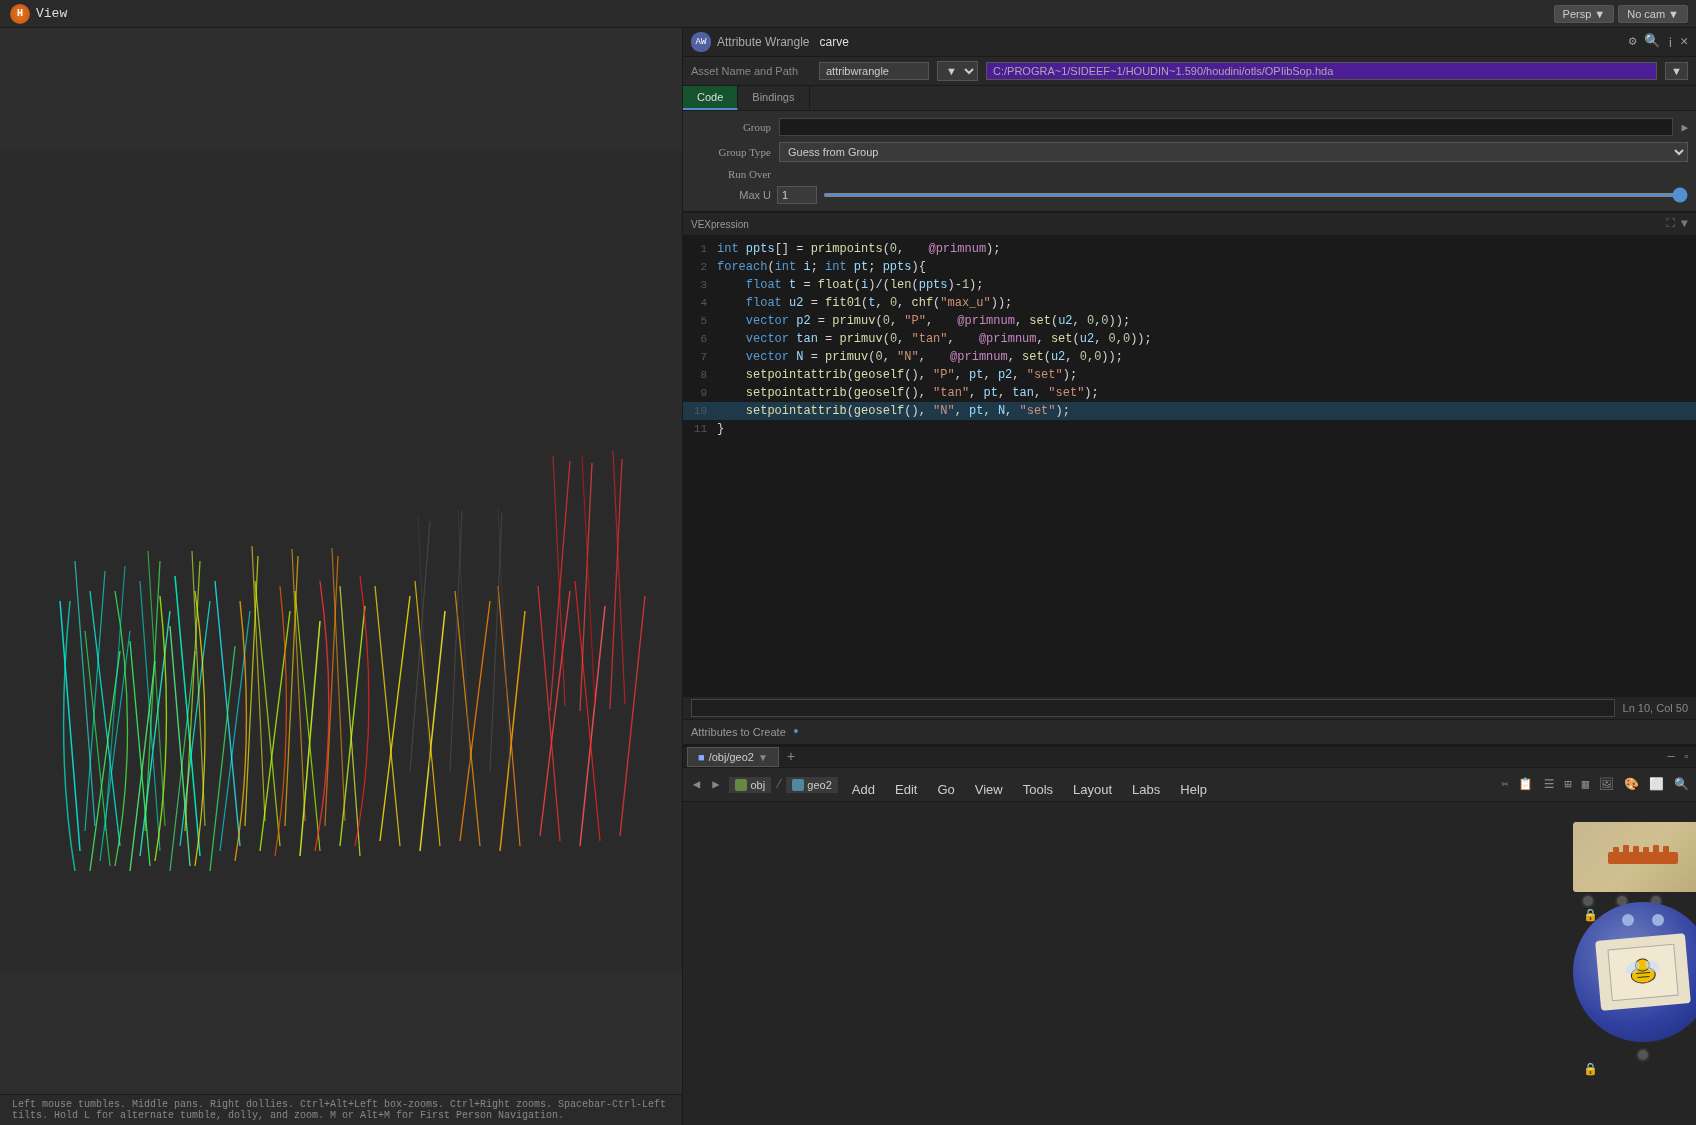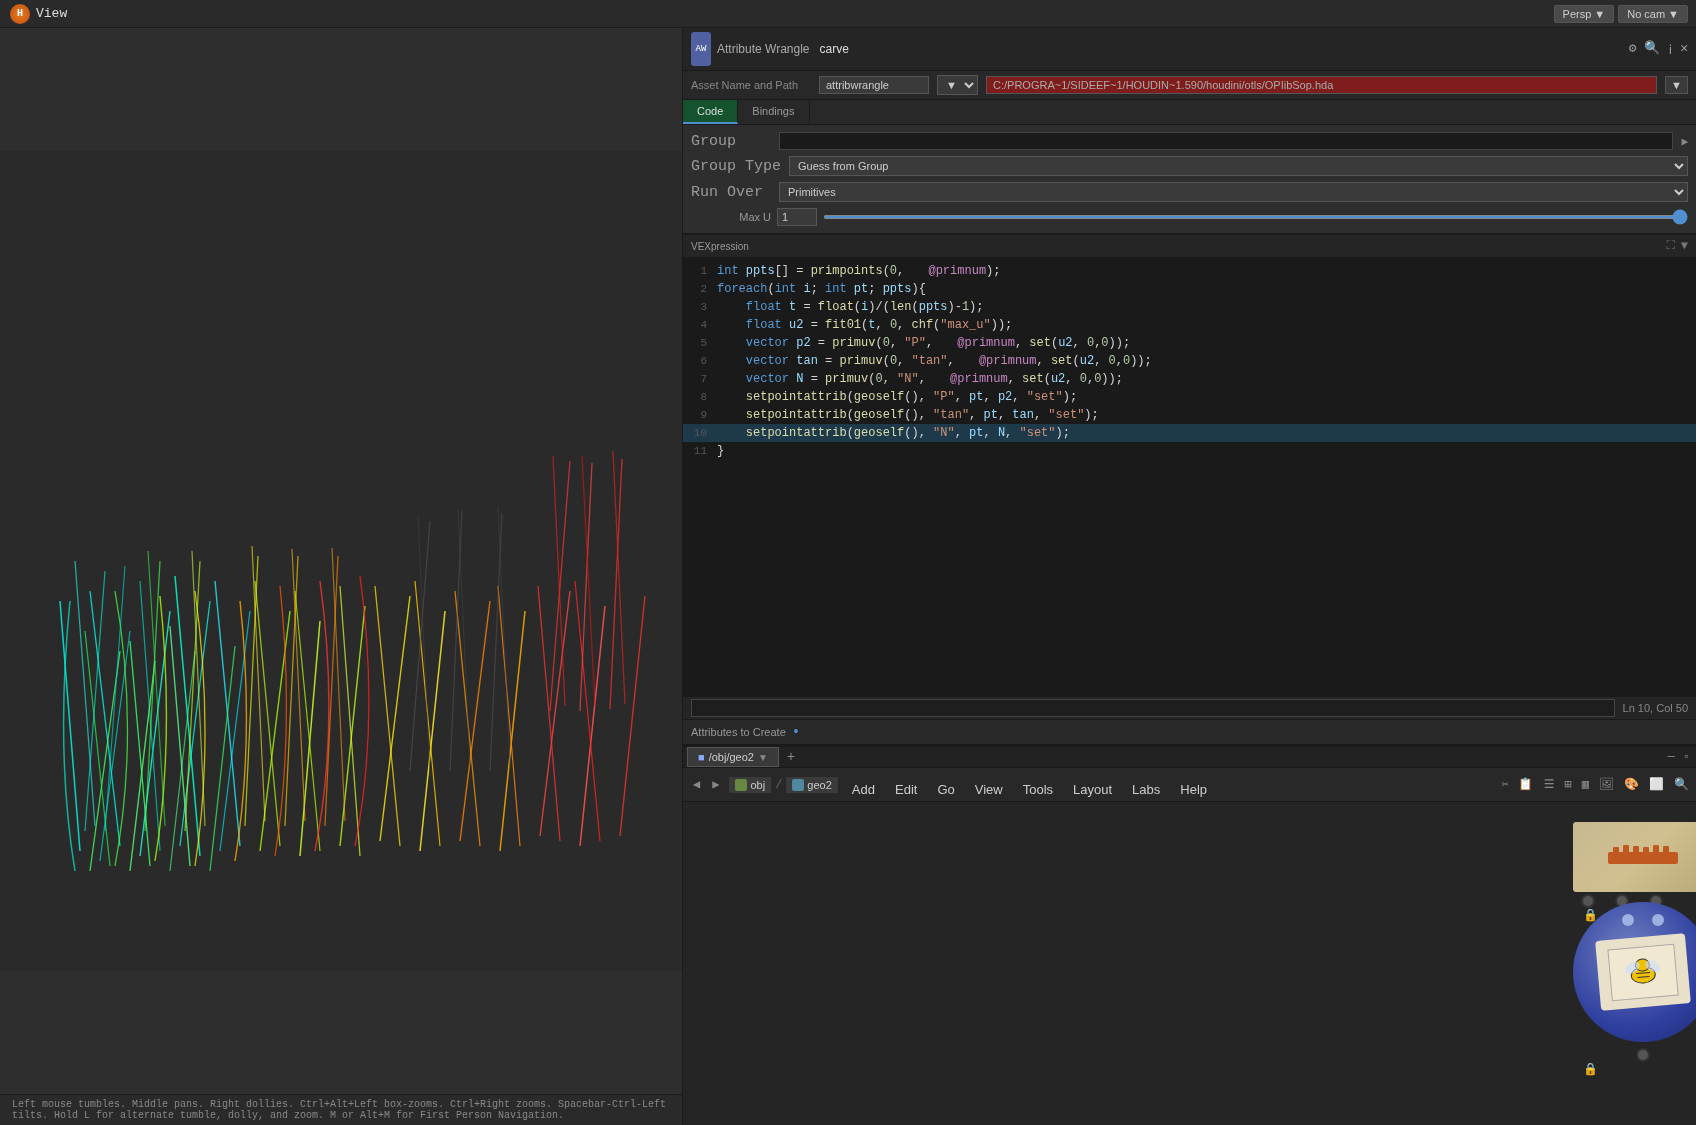--- a/index.html
+++ b/index.html
@@ -107,23 +107,23 @@
     
     .aw-header {
       display: flex;
       align-items: center;
       background: #252525;
       padding: 4px 8px;
       border-bottom: 1px solid #1a1a1a;
       gap: 6px;
     }
     .aw-icon {
-      width: 20px; height: 34px;
+      width: 20px; height: 20px;
       background: #5060a0;
-      border-radius: 3px;
+      border-radius: 9px;
       display: flex; align-items: center; justify-content: center;
       font-size: 9px; color: white;
     }
     .aw-title { color: #aaa; font-size: 12px; font-family: Arial, sans-serif; }
     .aw-name { color: #ddd; font-size: 12px; font-family: Arial, sans-serif; margin-left: 4px; }
     .aw-header-icons {
       margin-left: auto;
       display: flex;
       gap: 8px;
       color: #888;
@@ -155,21 +155,21 @@
       width: 110px;
     }
     .asset-dropdown {
       background: #3a3a3a;
       border: 1px solid #555;
       color: #ccc;
       padding: 2px 4px;
       font-size: 11px;
     }
     .asset-path {
-      background: #7f1d1d;
+      background: #4c1d95;
       border: 1px solid #555;
       color: #aaa;
       padding: 2px 6px;
       font-size: 11px;
       flex: 1;
     }
     .asset-path-btn {
       background: #3a3a3a;
       border: 1px solid #555;
       color: #ccc;
@@ -205,24 +205,24 @@
       border-bottom: 1px solid #1a1a1a;
     }
     .form-row {
       display: flex;
       align-items: center;
       padding: 3px 8px;
       gap: 8px;
     }
     .form-label {
       color: #999;
-      font-size: 15px;
-      font-family: Liberation Mono, monospace;
+      font-size: 11px;
+      font-family: Liberation Serif, serif;
       min-width: 80px;
-      text-align: left;
+      text-align: right;
     }
     .form-input {
       background: #1a1a1a;
       border: 1px solid #444;
       color: #ccc;
       padding: 2px 6px;
       font-size: 11px;
       flex: 1;
     }
     .form-select {
@@ -695,23 +695,20 @@
 
         <div class="form-row">
           <span class="form-label">Group Type</span>
           <select class="form-select">
             <option>Guess from Group</option>
           </select>
         </div>
 
         <div class="form-row">
           <span class="form-label">Run Over</span>
-          <select class="form-select">
-            <option>Primitives</option>
-          </select>
         </div>
 
         <div class="form-range-row">
           <span class="range-label">Max U</span>
           <input class="range-input-num" type="text" value="1" style="">
           <input type="range" min="0" max="1" step="0.01" value="1" style="">
         </div>
       </div>
 
       <div class="vex-header">

